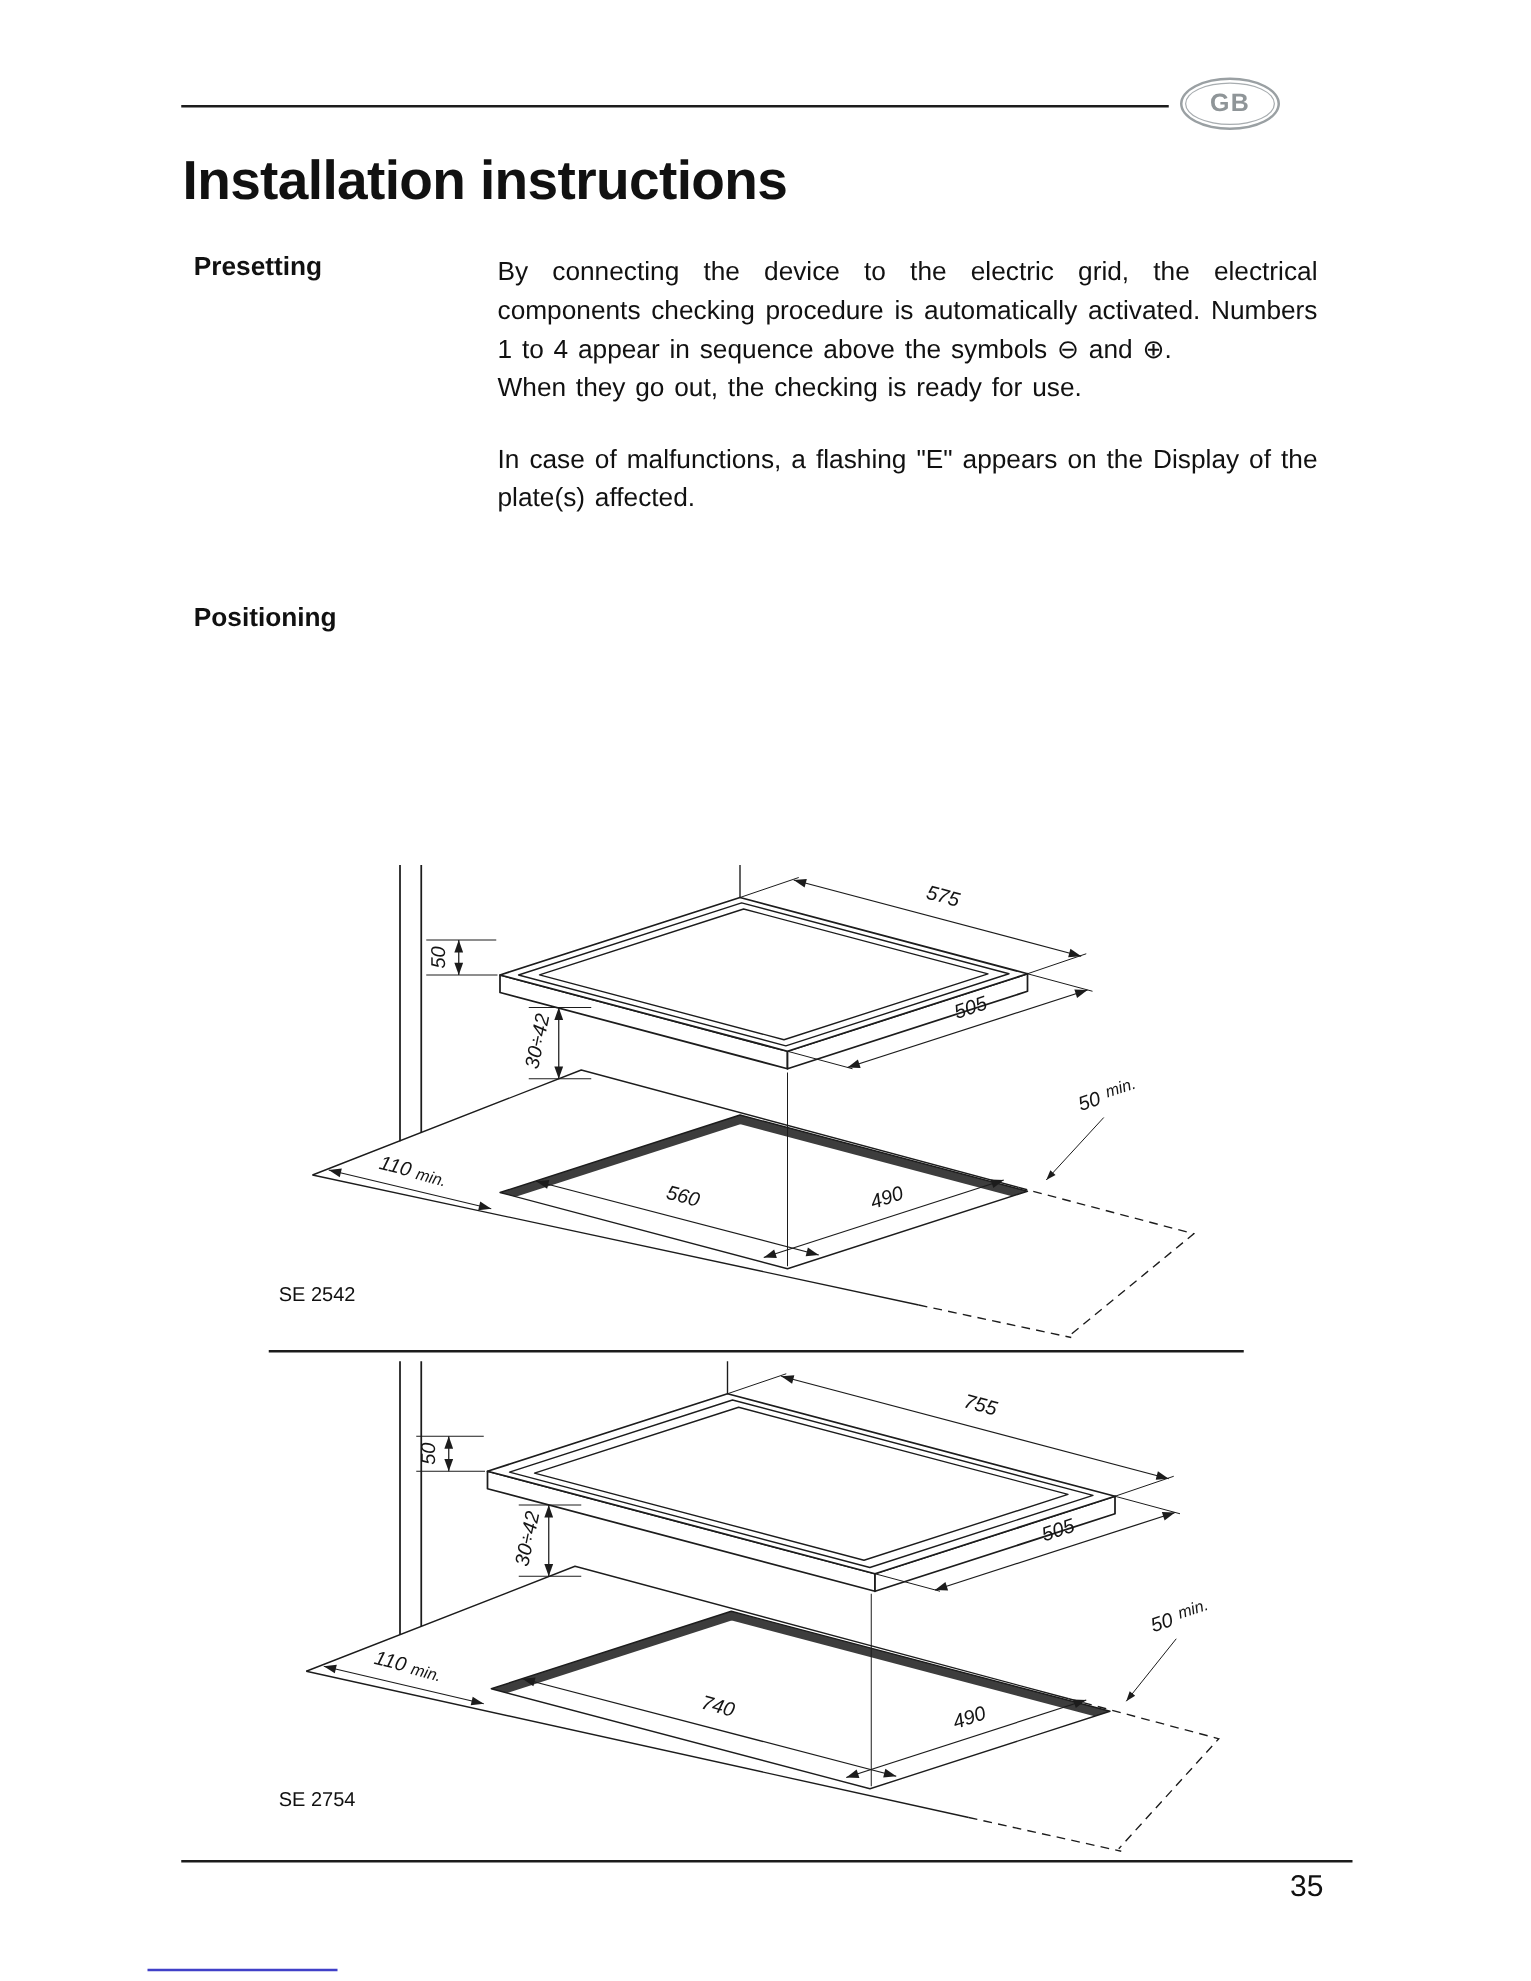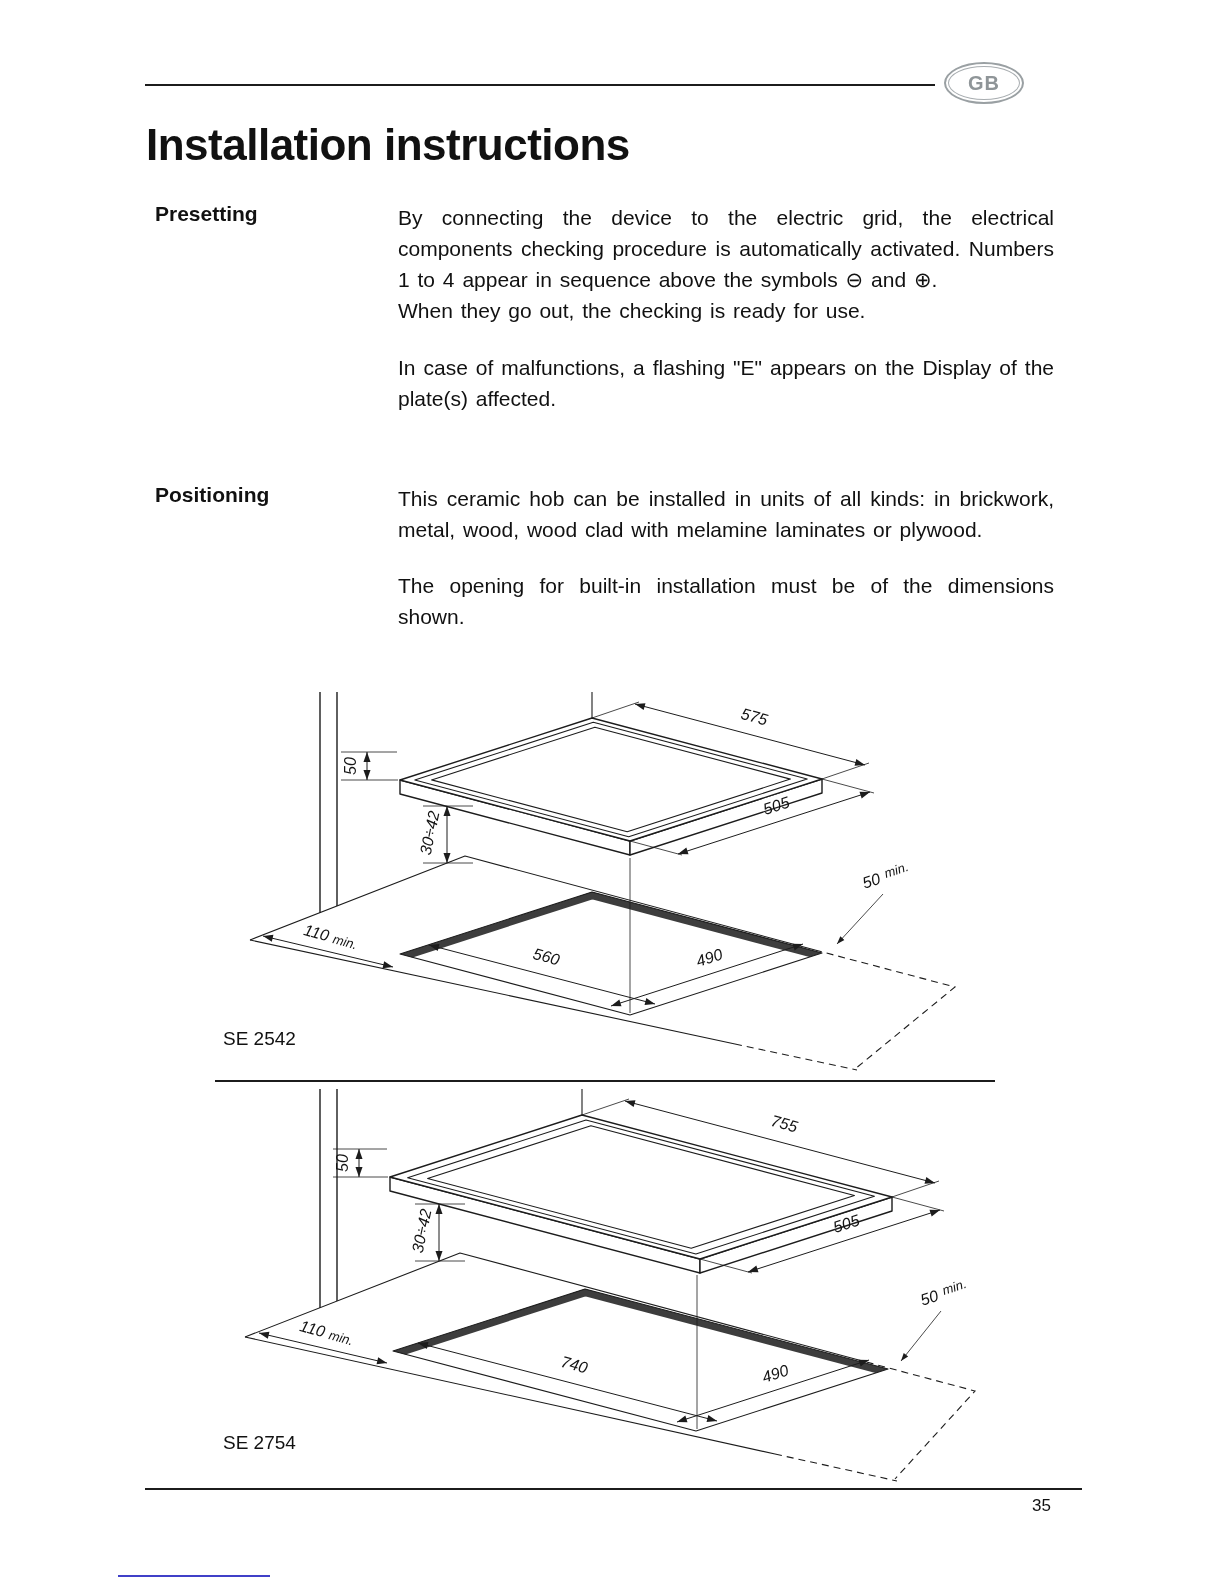--- a/index.html
+++ b/index.html
@@ -15,29 +15,29 @@
   .col p { margin:0; font-size:21px; line-height:31px; text-align:justify; word-spacing:2px; }
   .col p.gap { margin-top:26px; }
   .badge { left:944px; top:62px; width:80px; height:42px; border:2px solid #9aa0a3;
            border-radius:50%; display:flex; align-items:center; justify-content:center; box-sizing:border-box; }
   .badge-inner { position:absolute; inset:2px; border:1px solid #a8adb0; border-radius:50%; }
   .badge-text { font-size:20px; font-weight:bold; color:#8f9598; letter-spacing:1px; }
   .figure { position:absolute; }
   .figure svg { display:block; }
   .figure text { font-size:16px; fill:#141414; font-style:italic; font-family:"Liberation Sans", sans-serif; }
   .figure text.unit { font-size:13px; }
-  .fig-label { position:absolute; font-size:19px; color:#111; }
+  .fig-label { position:absolute; font-size:16px; color:#111; }
   .ol  { fill:none; stroke:#1c1c1c; stroke-width:1.4; stroke-linejoin:round; }
   .olw { fill:#ffffff; stroke:#1c1c1c; stroke-width:1.4; stroke-linejoin:round; }
   .tl  { fill:none; stroke:#1c1c1c; stroke-width:1.1; stroke-linejoin:round; }
   .ext { fill:none; stroke:#1c1c1c; stroke-width:0.8; }
   .dim { fill:none; stroke:#1c1c1c; stroke-width:1; }
   .dash{ fill:none; stroke:#1c1c1c; stroke-width:1.1; stroke-dasharray:7 5; }
   .strip { fill:#3d3d3d; stroke:none; }
-  .page-number { font-size:17px; }
+  .page-number { font-size:24px; }
   .artifact { background:#4040c8; }
 </style>
 </head>
 <body>
 
 <div class="page">
 
   <div class="abs rule" style="left:145px; top:84px; width:790px;"></div>
   <div class="abs badge">
     <div class="badge-inner"></div>
@@ -47,24 +47,20 @@
   <div class="abs title" style="left:146px; top:120px;">Installation instructions</div>
 
   <div class="abs heading" style="left:155px; top:202px;">Presetting</div>
   <div class="abs col" style="top:202px;">
     <p>By connecting the device to the electric grid, the electrical components checking procedure is automatically activated.  Numbers 1 to 4 appear in sequence above the symbols ⊖ and ⊕.</p>
     <p>When they go out, the checking is ready for use.</p>
     <p class="gap">In case of malfunctions, a flashing "E" appears on the Display of the plate(s) affected.</p>
   </div>
 
   <div class="abs heading" style="left:155px; top:483px;">Positioning</div>
-  <div class="abs col" style="top:483px;">
-    <p>This ceramic hob can be installed in units of all kinds: in brickwork, metal, wood, wood clad with melamine laminates or plywood.</p>
-    <p class="gap" style="margin-top:25px;">The opening for built-in installation must be of the dimensions shown.</p>
-  </div>
 
   <div class="figure" style="left:215px; top:688px; width:780px; height:392px;">
     <svg width="780" height="390" viewBox="0 0 780 390">
       <defs>
         <marker id="f1a" viewBox="0 0 10 10" refX="9.5" refY="5" markerWidth="11" markerHeight="11" orient="auto-start-reverse">
           <path d="M0.5,1.8 L9.5,5 L0.5,8.2 z" fill="#1c1c1c"></path>
         </marker>
       </defs>
 
       <g>

